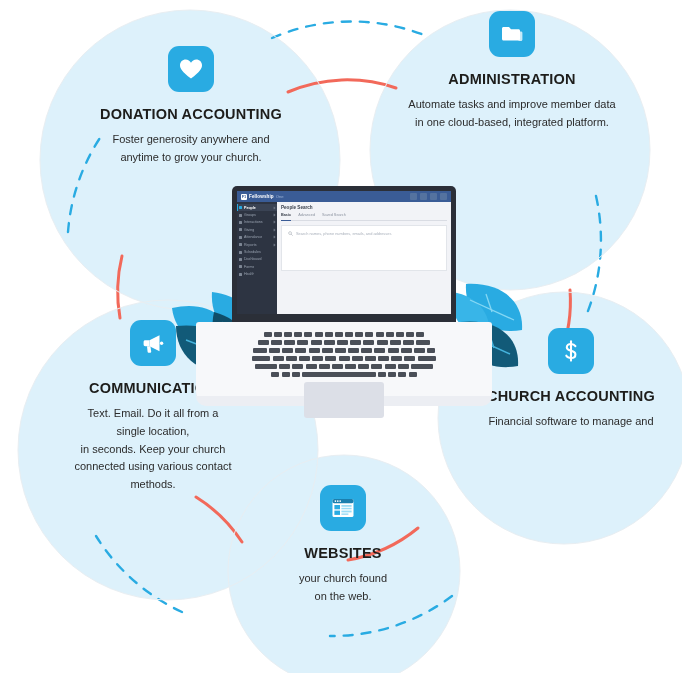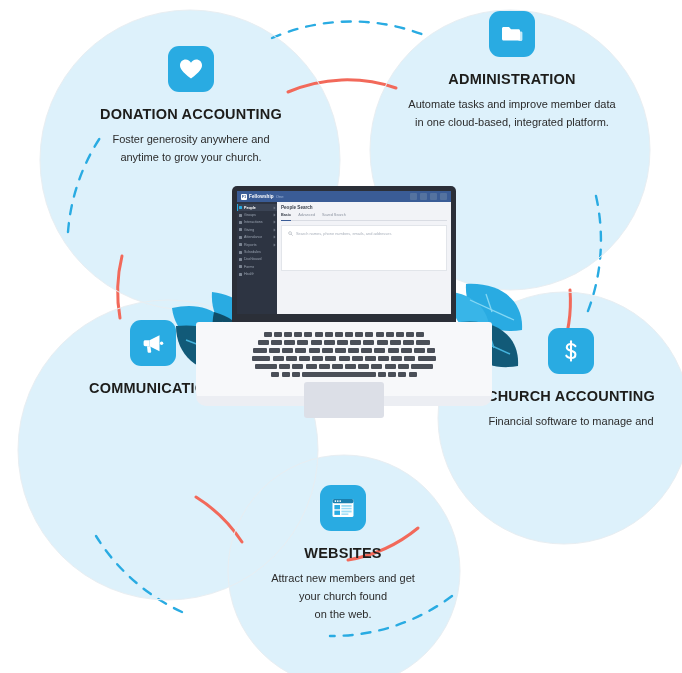--- a/index.html
+++ b/index.html
@@ -242,20 +242,27 @@
   <div class="node n-communication">
     <div class="icon-box">
       <svg width="24" height="22" viewBox="0 0 24 22" aria-hidden="true">
         <path d="M18.5 3.2 L 8.5 8.2 V 14.2 L 18.5 19.2 Z" fill="#ffffff"></path>
         <path d="M4.2 8.2 H 8.5 V 14.2 H 4.2 C 3.3 14.2 2.6 13.5 2.6 12.6 V 9.8 C 2.6 8.9 3.3 8.2 4.2 8.2 Z" fill="#ffffff"></path>
         <path d="M6 14.2 H 9.4 L 10.2 19.4 C 10.3 20.2 9.7 20.8 8.9 20.8 H 7.9 C 7.2 20.8 6.7 20.3 6.6 19.7 Z" fill="#ffffff"></path>
         <circle cx="20.6" cy="11.2" r="1.7" fill="#ffffff"></circle>
       </svg>
     </div>
     <div class="node-title">COMMUNICATION</div>
+    <div class="node-desc">
+      <div>Text. Email. Do it all from a</div>
+      <div>single location,</div>
+      <div>in seconds. Keep your church</div>
+      <div>connected using various contact</div>
+      <div>methods.</div>
+    </div>
   </div>
 
   <div class="node n-accounting">
     <div class="icon-box">
       <svg width="24" height="24" viewBox="0 0 24 24" aria-hidden="true">
         <path d="M12 2.4 V 21.6" stroke="#ffffff" stroke-width="2.1" stroke-linecap="round"></path>
         <path d="M16.4 7.1 C 15.4 5.6 13.8 5 12 5 C 9.6 5 7.8 6.2 7.8 8.3 C 7.8 10.5 9.8 11.2 12 11.8 C 14.2 12.4 16.4 13.1 16.4 15.4 C 16.4 17.7 14.4 19 12 19 C 10 19 8.3 18.3 7.3 16.7" fill="none" stroke="#ffffff" stroke-width="2.1" stroke-linecap="round"></path>
       </svg>
     </div>
     <div class="node-title">CHURCH ACCOUNTING</div>
@@ -275,21 +282,20 @@
         <rect x="4.4" y="9" width="5.6" height="4.3" fill="#29abe2"></rect>
         <rect x="4.4" y="14.6" width="5.6" height="4.3" fill="#29abe2"></rect>
         <rect x="11.4" y="9" width="10.2" height="1.8" fill="#9bdcf5"></rect>
         <rect x="11.4" y="11.8" width="10.2" height="1.5" fill="#9bdcf5"></rect>
         <rect x="11.4" y="14.6" width="10.2" height="1.8" fill="#9bdcf5"></rect>
         <rect x="11.4" y="17.4" width="7" height="1.5" fill="#9bdcf5"></rect>
       </svg>
     </div>
     <div class="node-title">WEBSITES</div>
     <div class="node-desc">
-      <div>Attract new members and get</div>
       <div>your church found</div>
       <div>on the web.</div>
     </div>
   </div>
 
   <div id="laptop">
 
     <div class="lid">
       <div class="screen">
 

